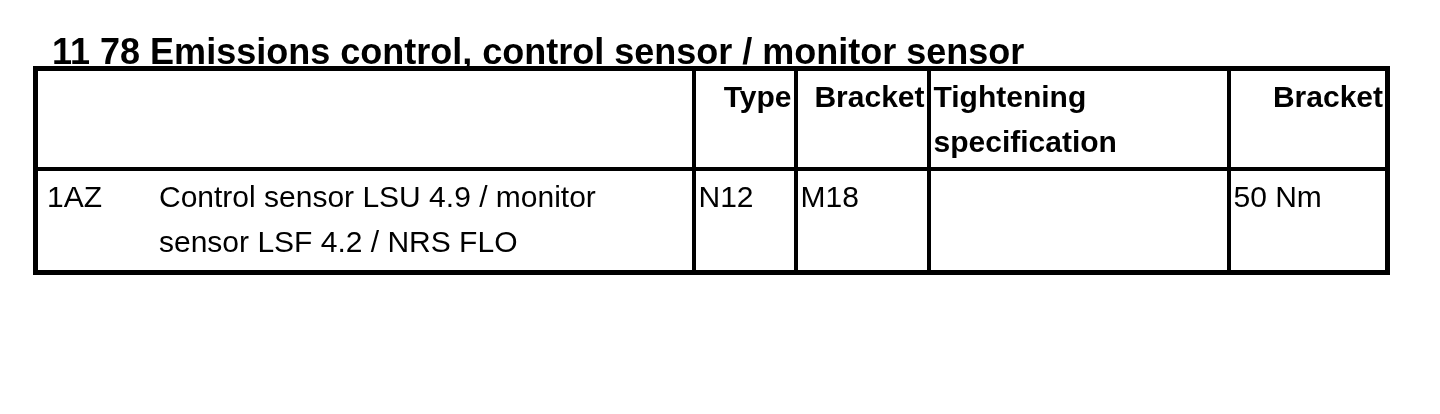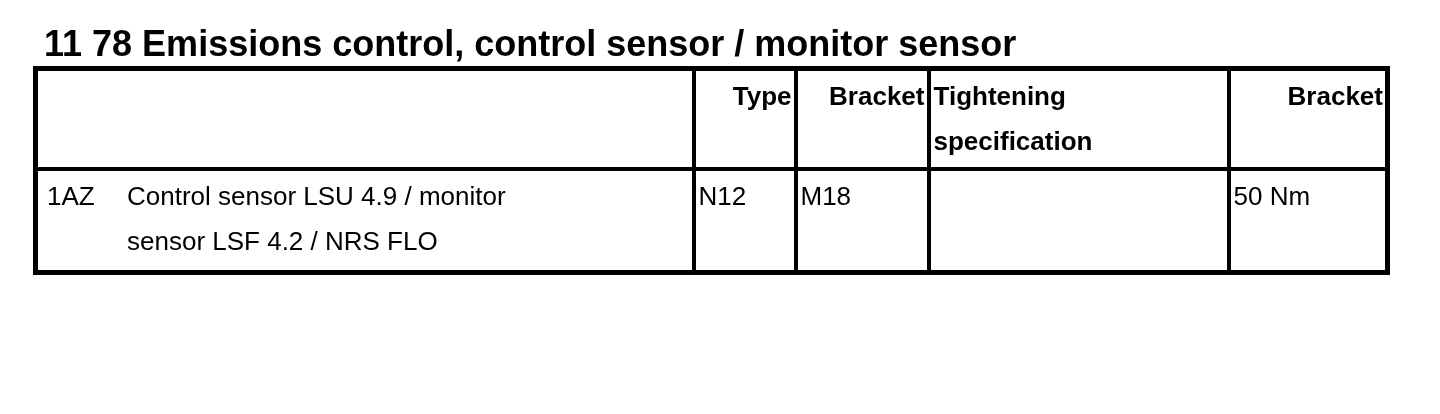--- a/index.html
+++ b/index.html
@@ -12,21 +12,21 @@
     height: 414px;
     position: relative;
     overflow: hidden;
     font-family: "Liberation Sans", sans-serif;
     color: #000000;
   }
   .page-title {
     position: absolute;
     left: 36px;
     top: 17px;
-    margin: 8px;
+    margin: 16px;
     font-size: 36px;
     line-height: 38px;
     font-weight: bold;
     white-space: nowrap;
     text-align: center;
   }
   table.spec-table {
     position: absolute;
     left: 33px;
     top: 66px;
@@ -37,21 +37,21 @@
   }
   .spec-table col.c-item    { width: 658px; }
   .spec-table col.c-type    { width: 102px; }
   .spec-table col.c-thread  { width: 133px; }
   .spec-table col.c-tight   { width: 300px; }
   .spec-table col.c-measure { width: 159px; }
 
   .spec-table th, .spec-table td {
     border: 4px solid #000000;
     vertical-align: top;
-    font-size: 26px;
+    font-size: 30px;
     line-height: 45px;
     padding: 3px 2px 3px 3px;
     overflow: hidden;
   }
   .spec-table thead tr { height: 94px; }
   .spec-table tbody tr.r1 { height: 103px; }
   .spec-table tbody tr.r2 { height: 107px; }
 
   .spec-table th {
     font-weight: bold;
@@ -67,20 +67,21 @@
 
   .item-flex { display: flex; align-items: flex-start; }
   .item-id {
     flex: 0 0 86px;
     padding-left: 6px;
     box-sizing: border-box;
   }
   .item-desc {
     flex: 0 0 auto;
     max-width: 545px;
+    margin-left: 32px;
   }
   .cell-val { padding-left: 3px; }
 </style>
 </head>
 <body>
 
 <h1 class="page-title">11 78 Emissions control, control sensor / monitor sensor</h1>
 
 <table class="spec-table">
   <colgroup>

